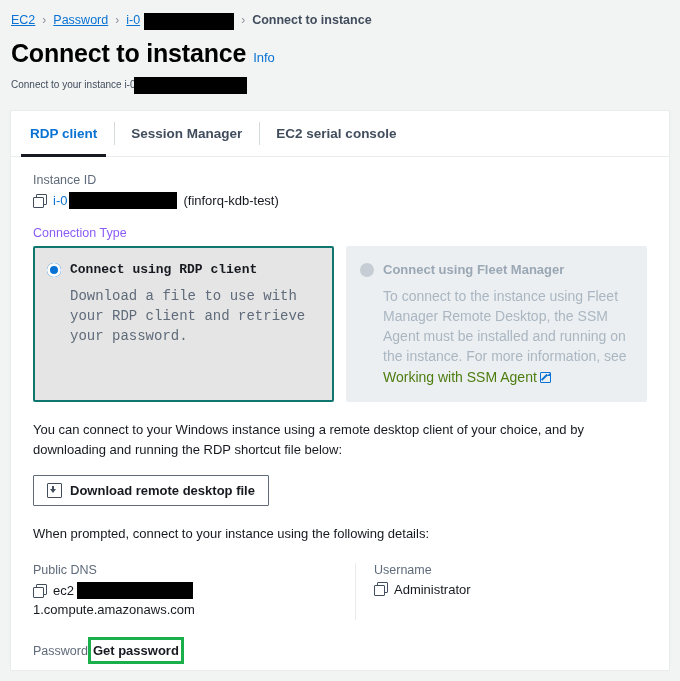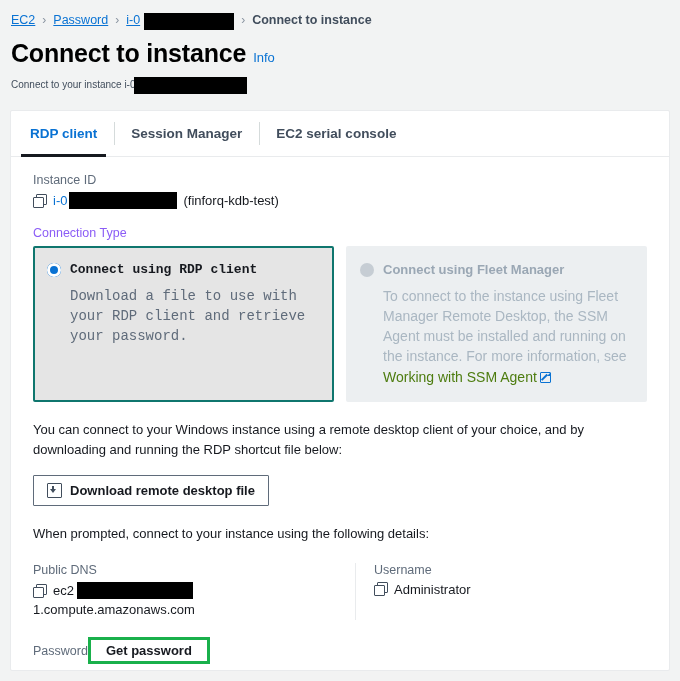--- a/index.html
+++ b/index.html
@@ -394,21 +394,21 @@
     display: flex;
     align-items: center;
     margin-top: 17px;
   }
   .pw-label {
     font-size: 12.5px;
     color: #5f6b7a;
   }
   .highlight-box {
     border: 3px solid #19b04b;
-    padding: 3px 15px;
+    padding: 3px 2px;
     display: inline-flex;
     align-items: center;
   }
   .get-pw {
     color: #16191f;
     font-size: 13px;
     font-weight: bold;
     cursor: pointer;
     background: none;
     border: none;

